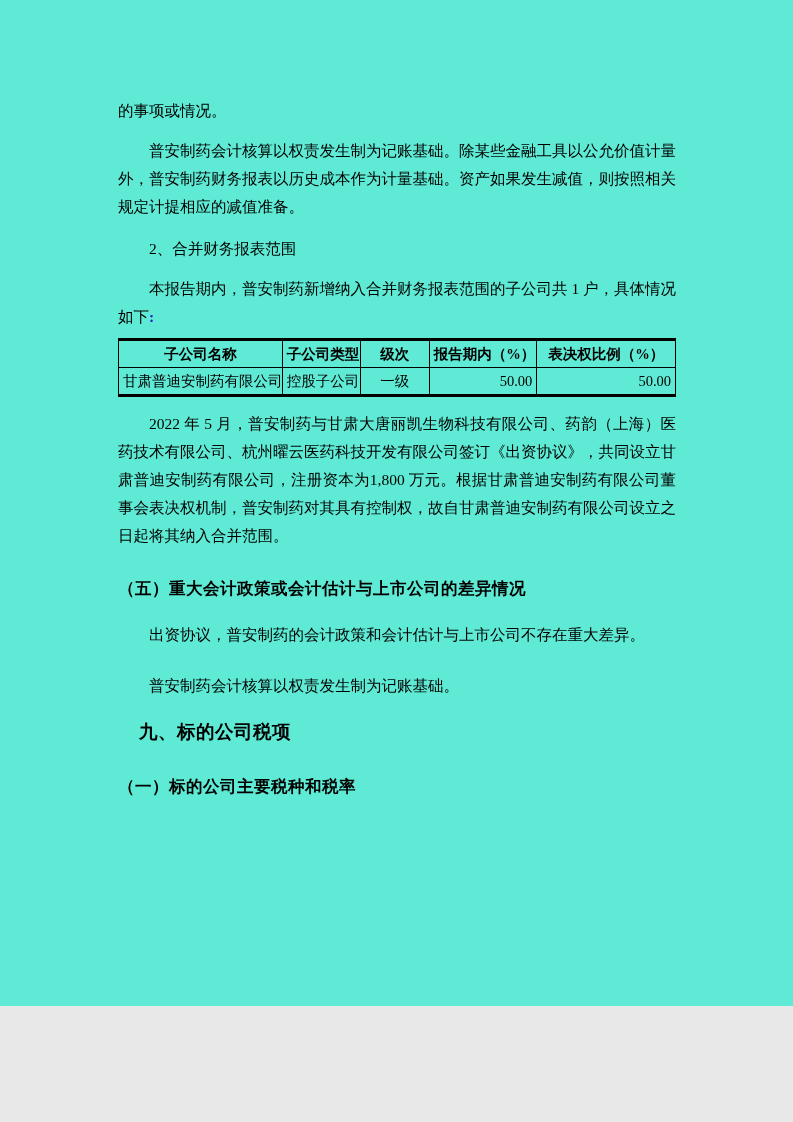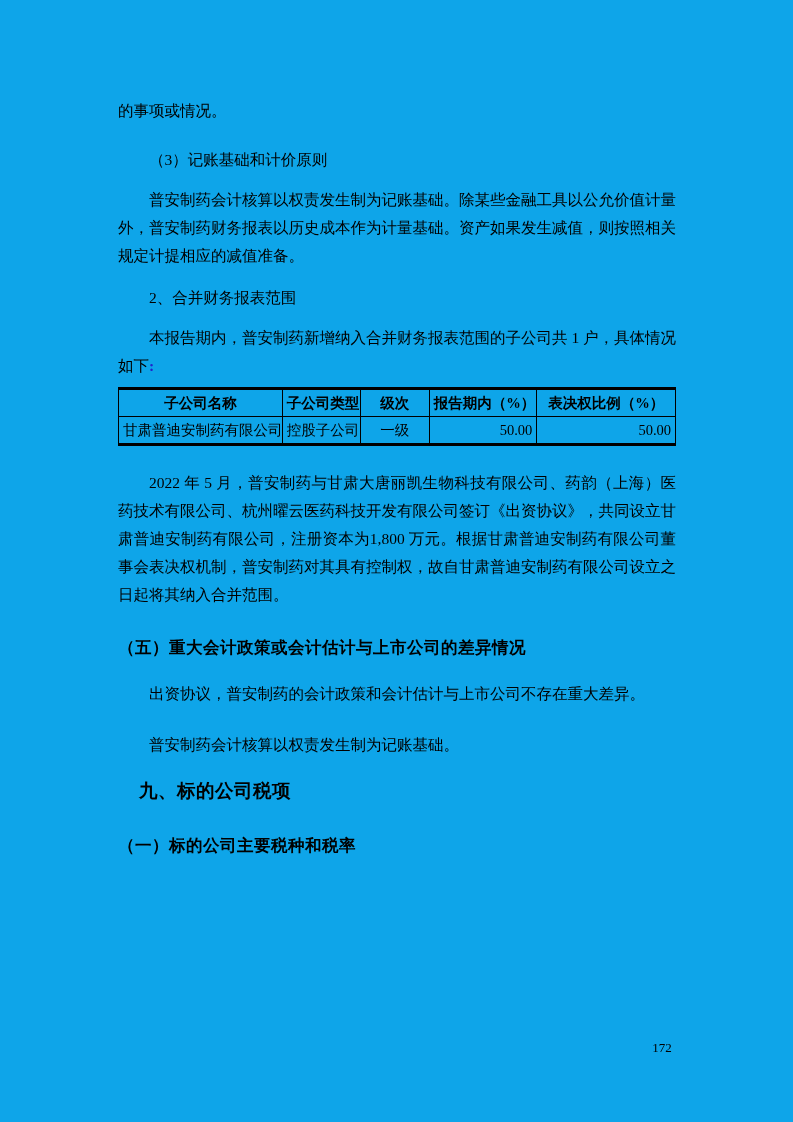--- a/index.html
+++ b/index.html
@@ -1,39 +1,39 @@
 <!DOCTYPE html>
 <html><head>
 <meta charset="utf-8">
 <style>
   html,body { margin:0; padding:0; background:#e8e8e8; }
   .page {
     position: relative;
     width: 793px;
-    height: 1122px;
+    height: 1006px;
     margin: 0 auto;
-    background: #0ea5e9;
+    background: #5eead4;
     box-sizing: border-box;
     padding: 97px 117px 0 118px;
     font-family: "Liberation Serif", "DejaVu Serif", serif;
     color: #000000;
     overflow: hidden;
   }
   p {
     margin: 0;
     font-size: 15.5px;
     line-height: 28px;
   }
   .just { text-align: justify; }
   .indent { text-indent: 31px; }
   .m-item3   { margin-top: 21px; }
   .m-basis   { margin-top: 12px; }
   .m-item2   { margin-top: 14px; }
   .m-scope   { margin-top: 12px; }
-  .m-est     { margin-top: 23px; }
+  .m-est     { margin-top: 13px; }
   .m-p4      { margin-top: 25px; }
   .m-p5      { margin-top: 21px; }
   .m-p6      { margin-top: 23px; }
   h2, h3 {
     font-family: "Liberation Sans", "DejaVu Sans", sans-serif;
     font-weight: 700;
     margin: 0;
     letter-spacing: 0.5px;
   }
   h3 { font-size: 16.5px; line-height: 24px; }
@@ -80,21 +80,20 @@
     line-height: 16px;
   }
 </style>
 </head>
 <body>
 
 <div class="page">
 
   <p class="just">的事项或情况。</p>
 
-  <p class="indent m-item3">（3）记账基础和计价原则</p>
 
   <p class="just indent m-basis">普安制药会计核算以权责发生制为记账基础。除某些金融工具以公允价值计量外，普安制药财务报表以历史成本作为计量基础。资产如果发生减值，则按照相关规定计提相应的减值准备。</p>
 
   <p class="indent m-item2">2、合并财务报表范围</p>
 
   <p class="just indent m-scope"><span>本报告期内，普安制药新增纳入合并财务报表范围的子公司共 1 户，具体情况如下</span><span class="colon">:</span></p>
 
   <table class="subsidiaries">
     <colgroup>
       <col style="width:29.4%">

